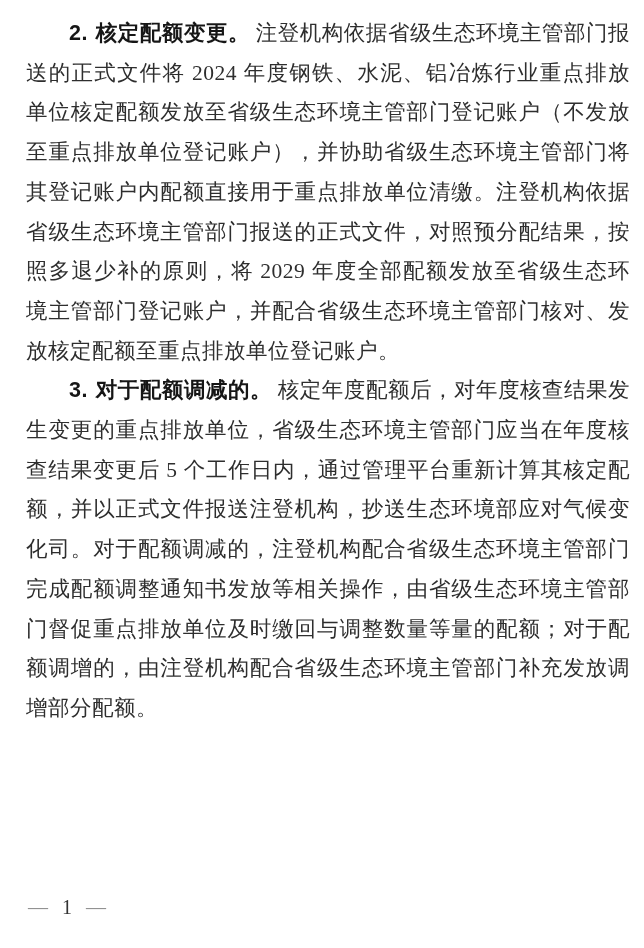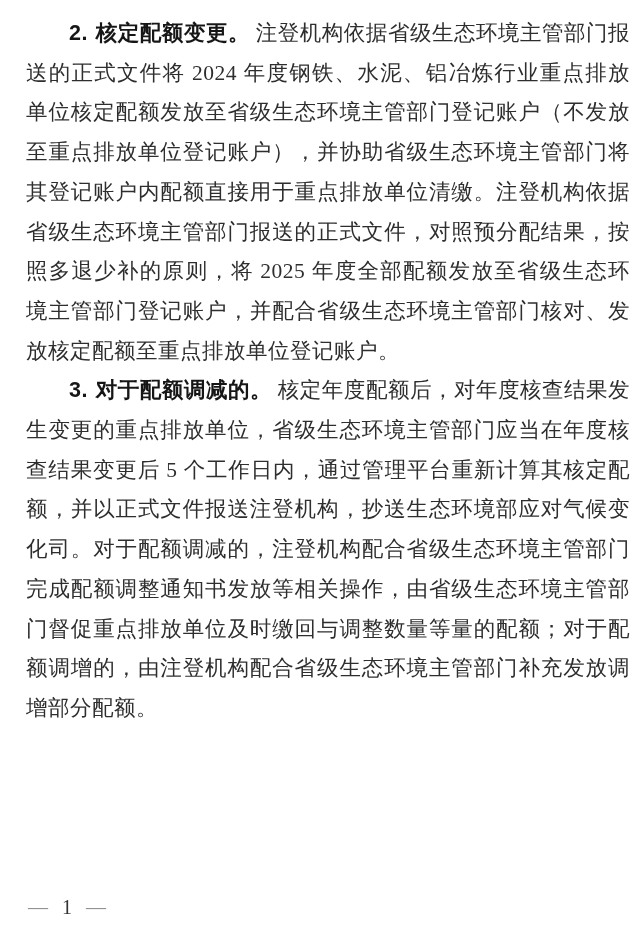--- a/index.html
+++ b/index.html
@@ -72,21 +72,21 @@
 </head>
 <body>
 
 <div class="page">
   <div class="content">
 
 
     <p class="para">
       <span class="para-num tight-gap">2.</span>
       <span class="para-heading">核定配额变更。</span>
-      <span class="para-body">注登机构依据省级生态环境主管部门报送的正式文件将 2024 年度钢铁、水泥、铝冶炼行业重点排放单位核定配额发放至省级生态环境主管部门登记账户（不发放至重点排放单位登记账户），并协助省级生态环境主管部门将其登记账户内配额直接用于重点排放单位清缴。注登机构依据省级生态环境主管部门报送的正式文件，对照预分配结果，按照多退少补的原则，将 2025 年度全部配额发放至省级生态环境主管部门登记账户，并配合省级生态环境主管部门核对、发放核定配额至重点排放单位登记账户。</span>
+      <span class="para-body">注登机构依据省级生态环境主管部门报送的正式文件将 2024 年度钢铁、水泥、铝冶炼行业重点排放单位核定配额发放至省级生态环境主管部门登记账户（不发放至重点排放单位登记账户），并协助省级生态环境主管部门将其登记账户内配额直接用于重点排放单位清缴。注登机构依据省级生态环境主管部门报送的正式文件，对照预分配结果，按照多退少补的原则，将 2029 年度全部配额发放至省级生态环境主管部门登记账户，并配合省级生态环境主管部门核对、发放核定配额至重点排放单位登记账户。</span>
     </p>
 
     <p class="para">
       <span class="para-num tight-gap">3.</span>
       <span class="para-heading">对于配额调减的。</span>
       <span class="para-body">核定年度配额后，对年度核查结果发生变更的重点排放单位，省级生态环境主管部门应当在年度核查结果变更后 5 个工作日内，通过管理平台重新计算其核定配额，并以正式文件报送注登机构，抄送生态环境部应对气候变化司。对于配额调减的，注登机构配合省级生态环境主管部门完成配额调整通知书发放等相关操作，由省级生态环境主管部门督促重点排放单位及时缴回与调整数量等量的配额；对于配额调增的，由注登机构配合省级生态环境主管部门补充发放调增部分配额。</span>
     </p>
 
   </div>
 

